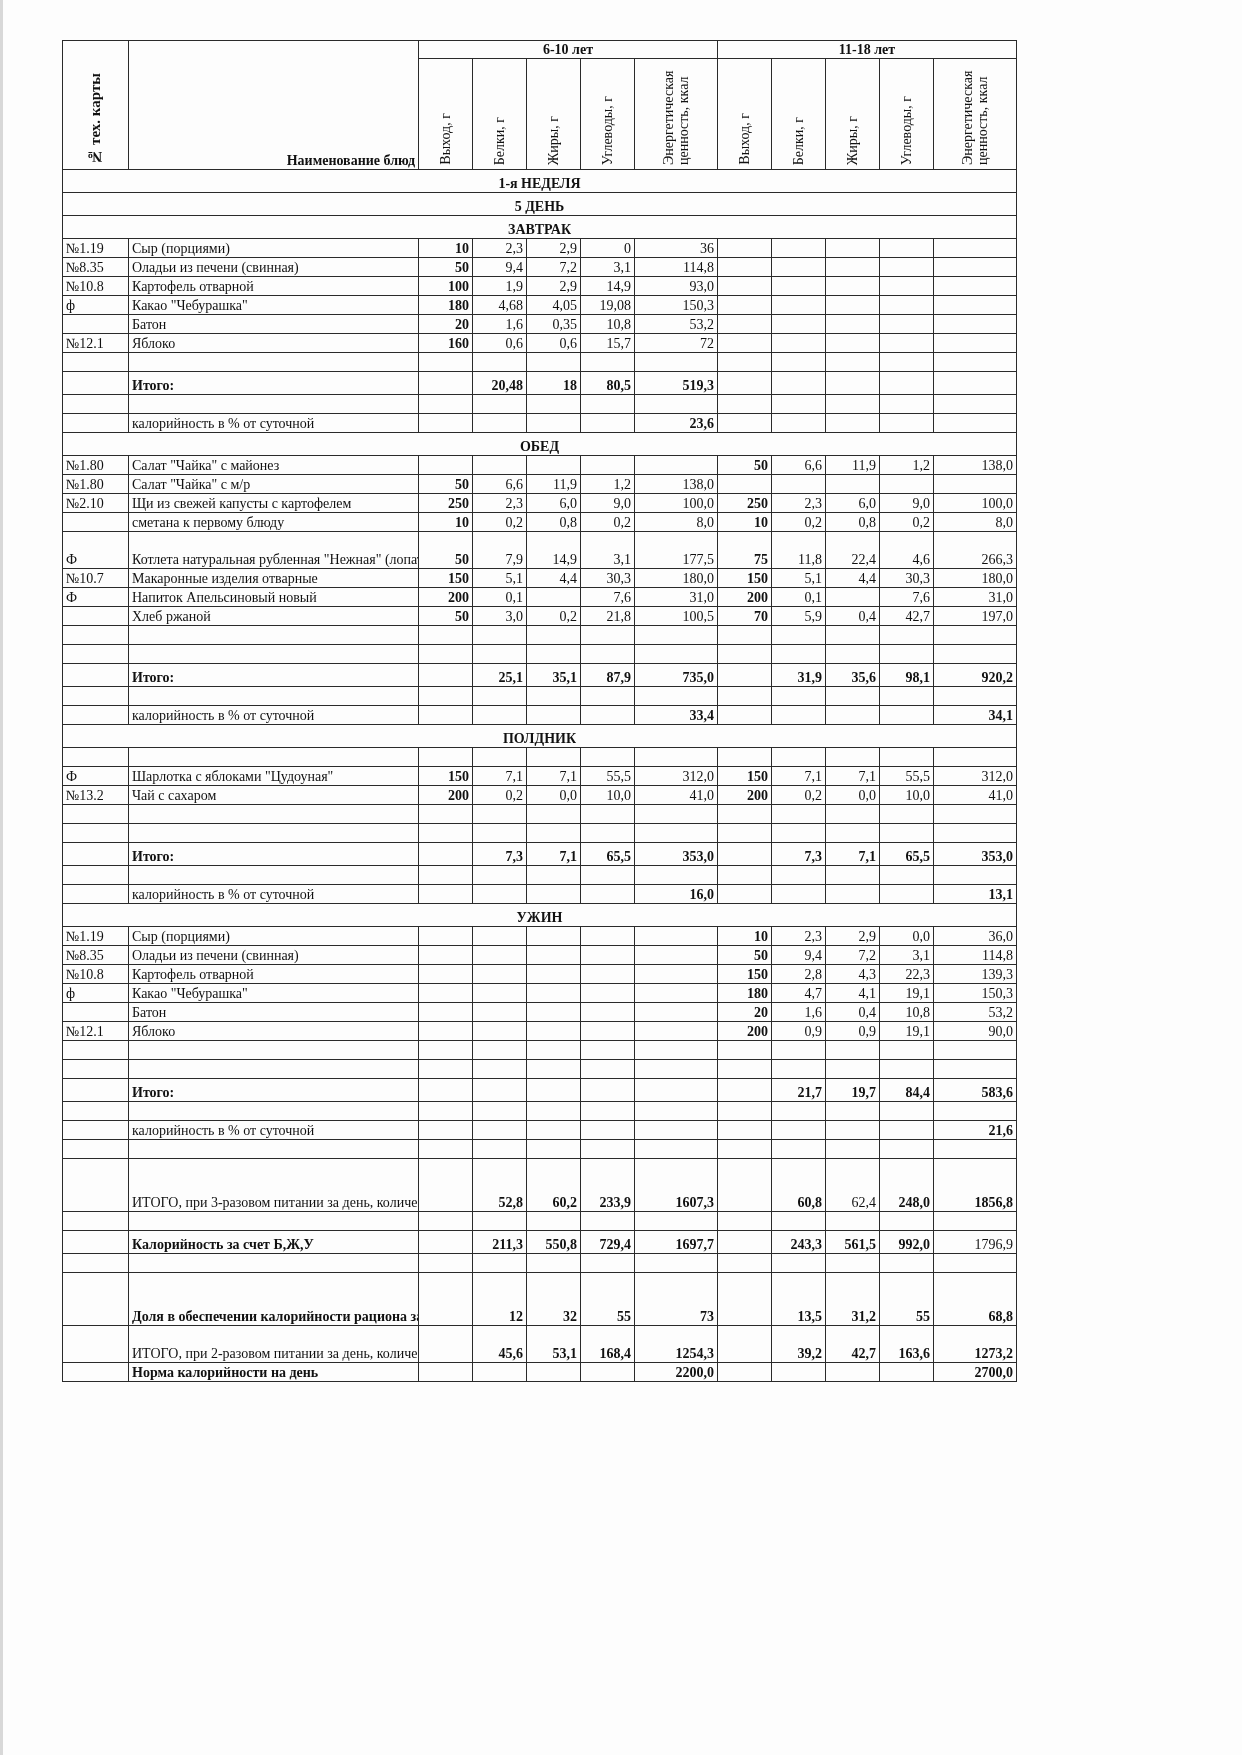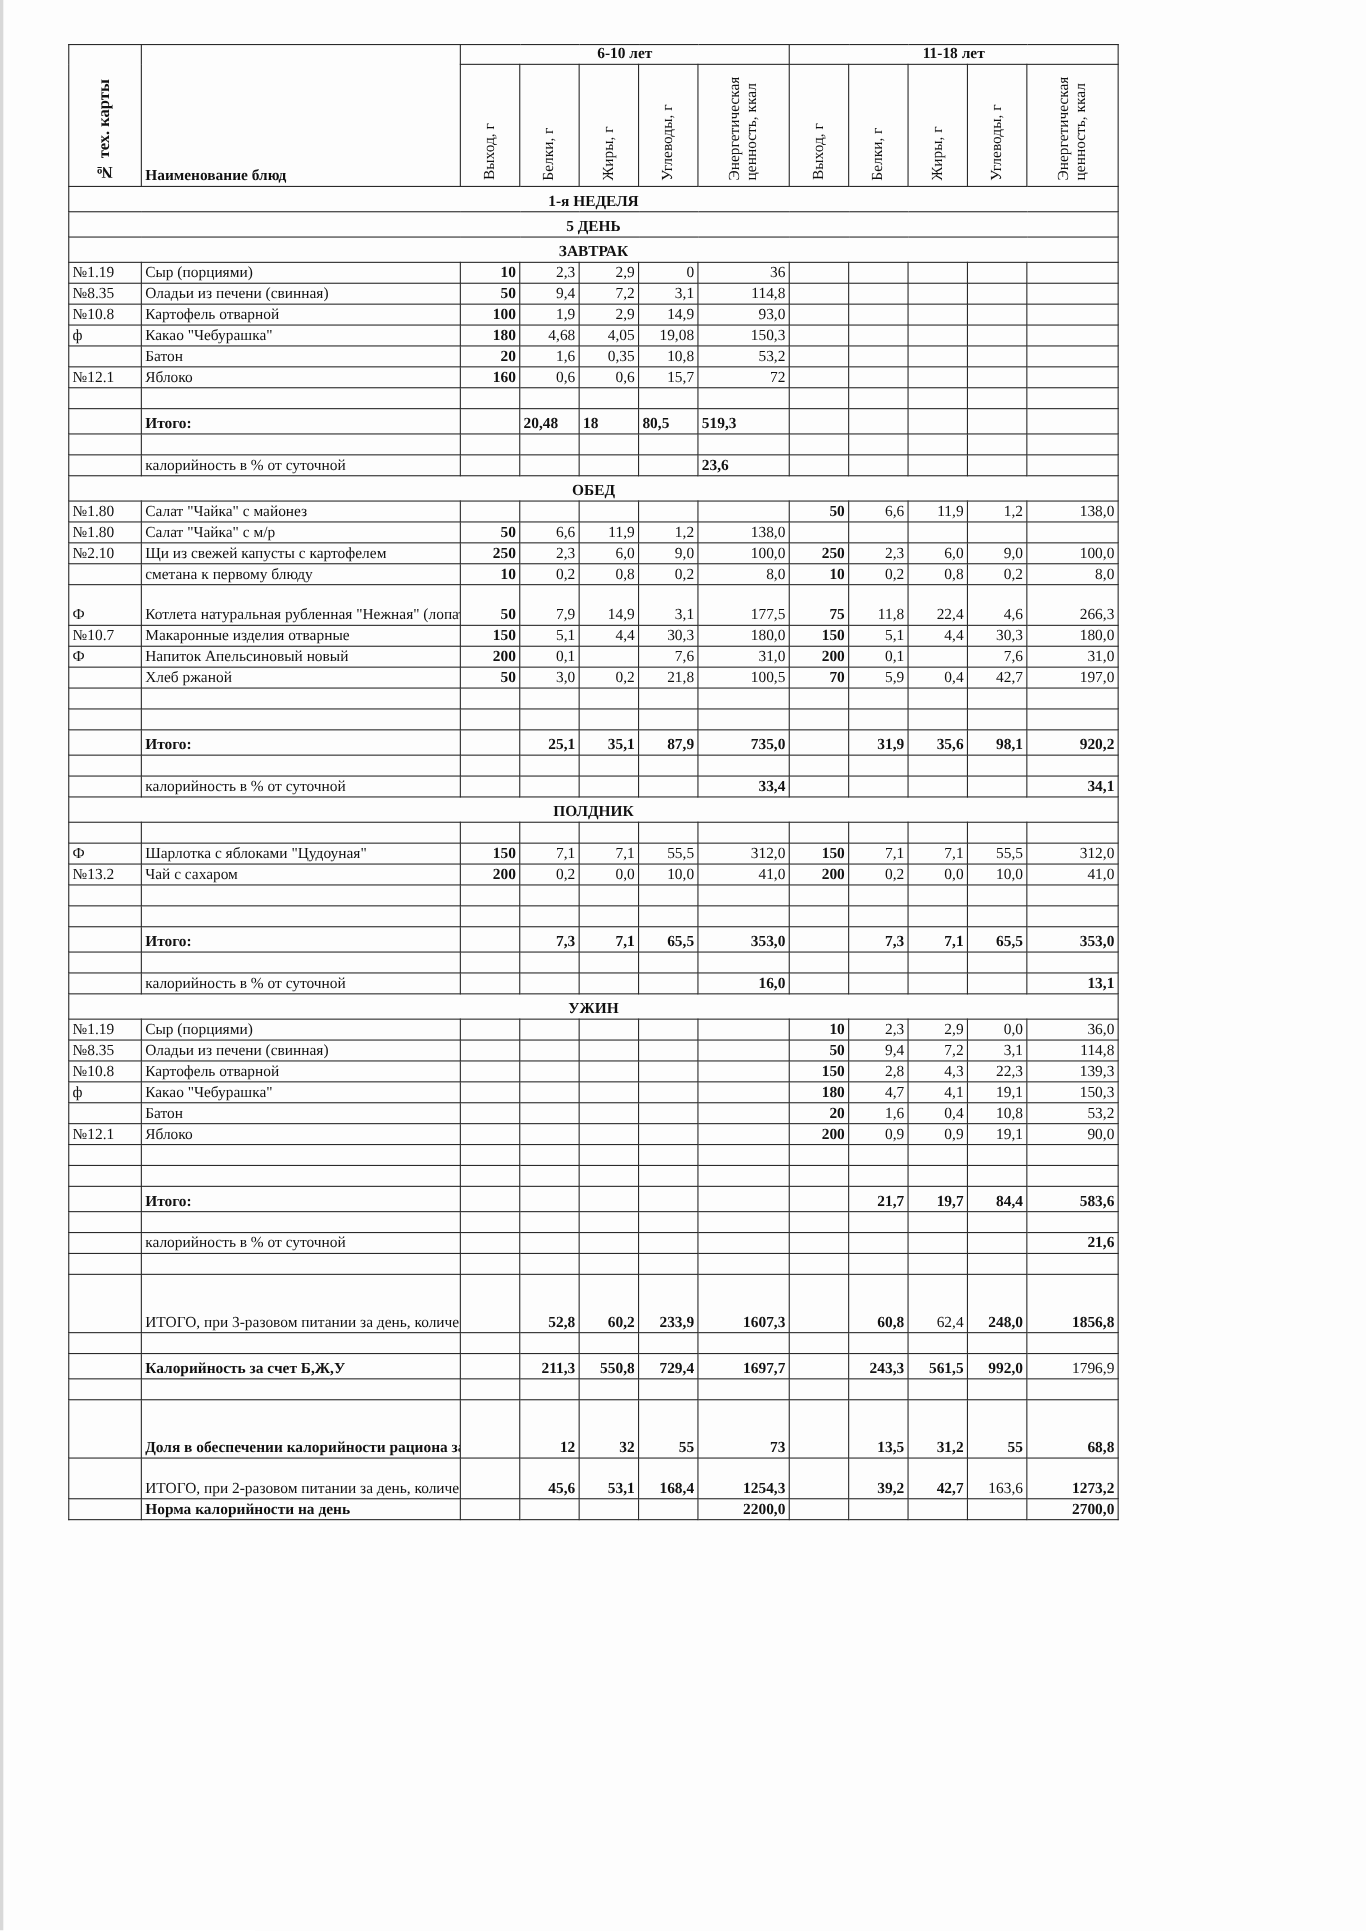--- a/index.html
+++ b/index.html
@@ -8,27 +8,27 @@
   .page { position:absolute; left:0; top:0; width:1242px; height:1755px; background:#fdfdfd; }
   .left-edge { position:absolute; left:0; top:0; width:3px; height:1755px; background:#d8d8d8; }
   table.menu { position:absolute; left:62px; top:40px; border-collapse:collapse; table-layout:fixed; width:931px; }
   table.menu td, table.menu th { border:1px solid #2a2a2a; padding:0 3px; font-size:14px; line-height:16px; vertical-align:bottom; overflow:hidden; white-space:nowrap; }
   col.c-code { width:66px; } col.c-name { width:290px; }
   col.c-out { width:54px; } col.c-n { width:54px; } col.c-e { width:83px; }
   th.age { font-weight:bold; font-size:14px; height:17px; vertical-align:middle; text-align:center; }
   th.vhead { height:110px; padding:2px 0; vertical-align:bottom; font-weight:normal; }
   th.vhead .vt { writing-mode:vertical-rl; transform:rotate(180deg); display:inline-block; font-size:14px; line-height:15px; text-align:left; white-space:normal; max-height:104px; }
   th.vhead.code .vt { font-weight:bold; font-size:15px; }
-  th.namehead { vertical-align:bottom; text-align:left; font-weight:bold; font-size:14px; padding-bottom:2px; }
+  th.namehead { vertical-align:bottom; text-align:right; font-weight:bold; font-size:14px; padding-bottom:2px; }
   td.sec { text-align:center; font-weight:bold; font-size:15px; height:22px; border-left:1px solid #2a2a2a; border-right:1px solid #2a2a2a; }
   td.code { font-size:14px; }
   td.name { font-size:14px; white-space:normal; }
   td.num { text-align:right; font-size:14px; }
   td.num.out { font-weight:bold; }
-  td.center { text-align:left; }
+  td.center { text-align:right; }
   tr.r { height:19px; }
   tr.tall td { height:36px; }
   tr.xtall td { height:52px; }
   tr.blank td { height:18px; }
   tr.total td { font-weight:bold; height:22px; }
   tr.total td.name { font-weight:bold; }
   tr.bold td.name { font-weight:bold; }
   tr.bold td.num { font-weight:bold; }
 </style>
 </head>
@@ -767,21 +767,21 @@
           <td></td>
           <td class="name" style="">ИТОГО, при 2-разовом питании за день, количество Б,Ж,У, калорийность</td>
           <td class="num" style="font-weight:bold"></td>
           <td class="num" style="font-weight:bold">45,6</td>
           <td class="num" style="font-weight:bold">53,1</td>
           <td class="num" style="font-weight:bold">168,4</td>
           <td class="num" style="font-weight:bold">1254,3</td>
           <td class="num" style="font-weight:bold"></td>
           <td class="num" style="font-weight:bold">39,2</td>
           <td class="num" style="font-weight:bold">42,7</td>
-          <td class="num" style="font-weight:normal">163,6</td>
+          <td class="num" style="font-weight:bold">163,6</td>
           <td class="num" style="font-weight:bold">1273,2</td>
         </tr>
         <tr class="r bold">
           <td></td>
           <td class="name" style="font-weight:bold">Норма калорийности на день</td>
           <td class="num" style="font-weight:bold"></td>
           <td class="num" style="font-weight:bold"></td>
           <td class="num" style="font-weight:bold"></td>
           <td class="num" style="font-weight:bold"></td>
           <td class="num" style="font-weight:bold">2200,0</td>

